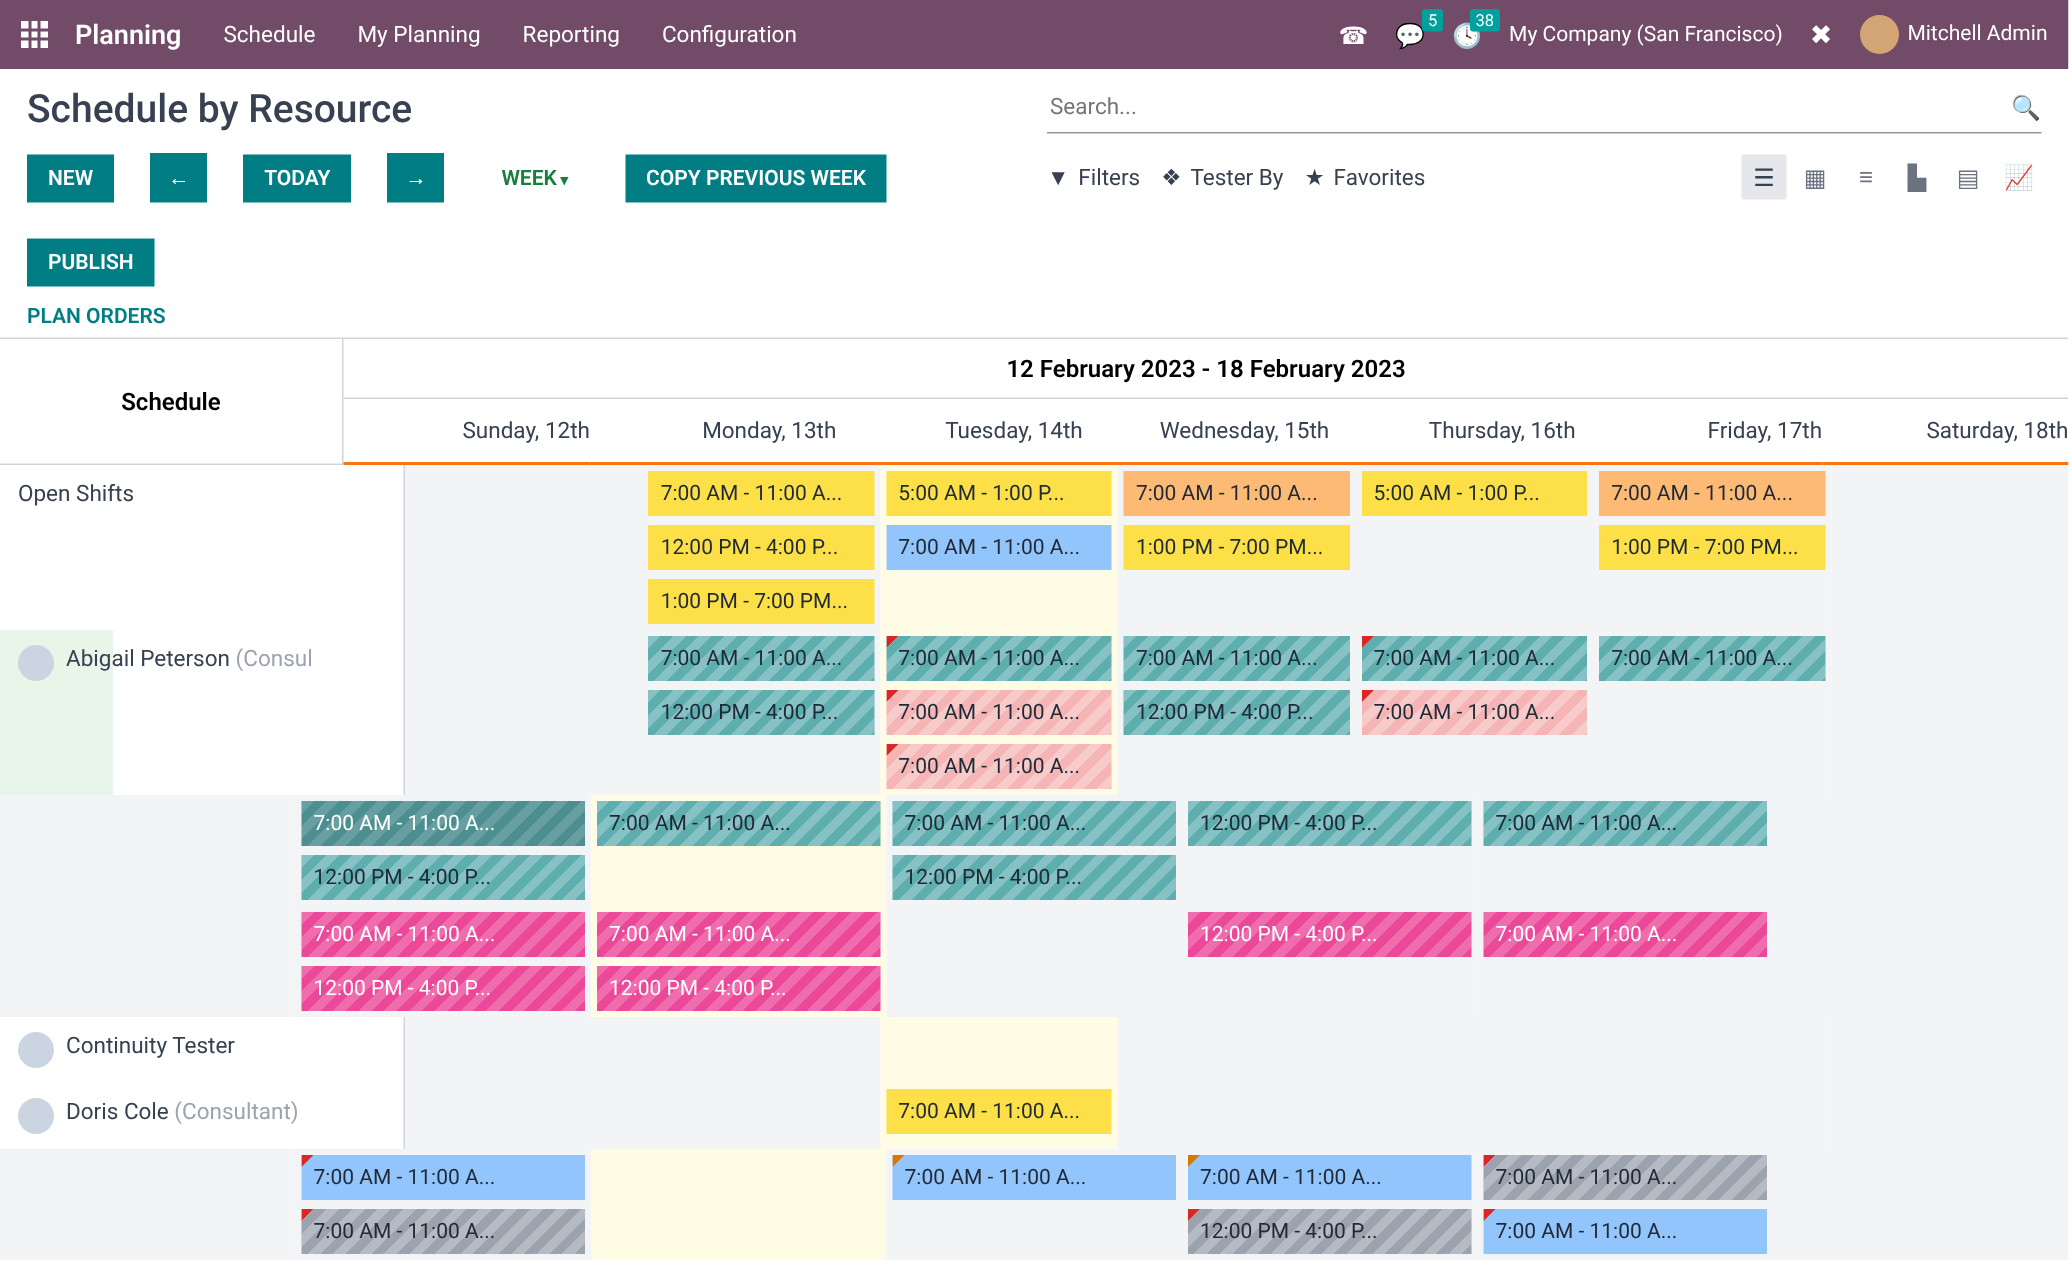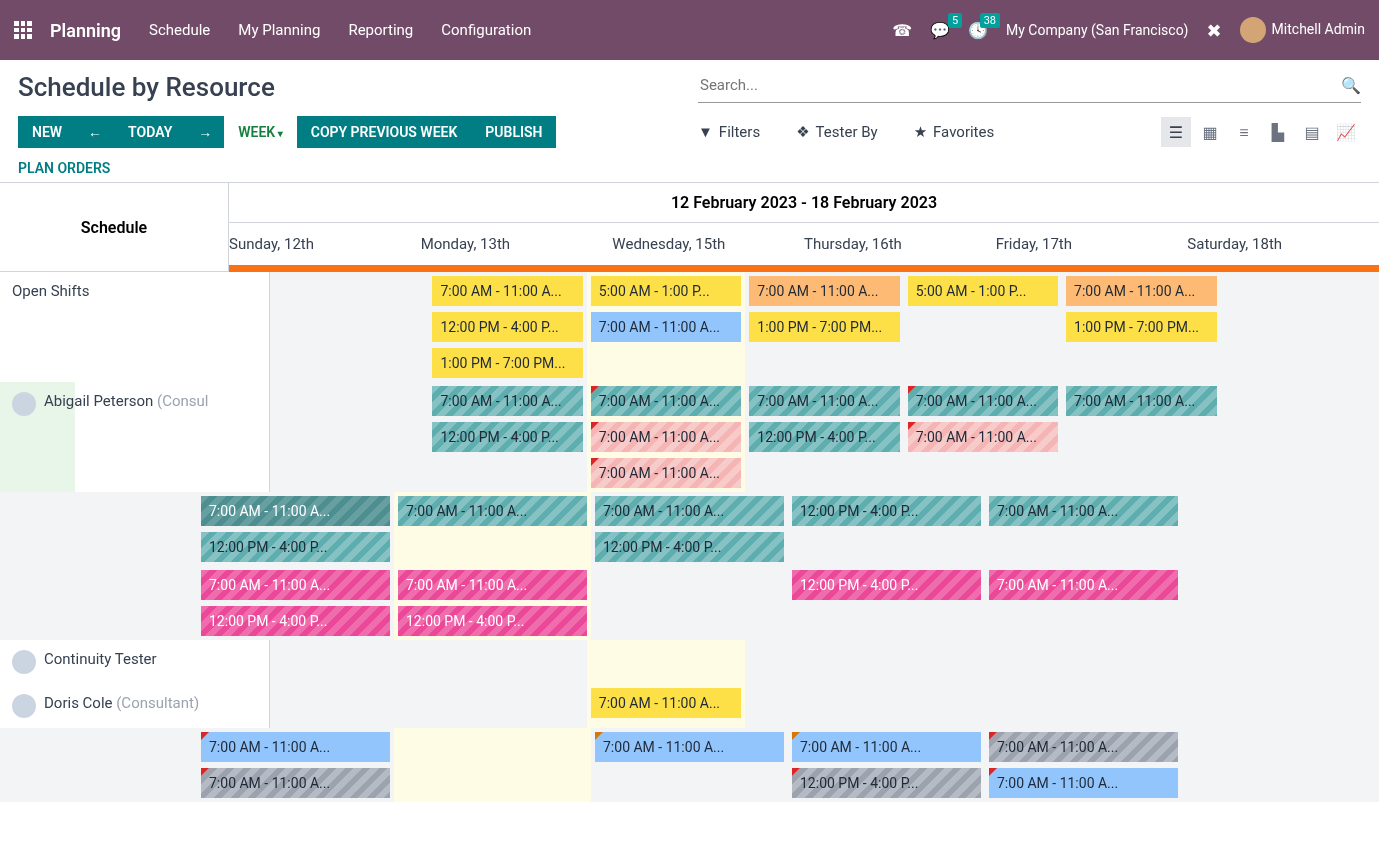--- a/index.html
+++ b/index.html
@@ -1,52 +1,52 @@
 <!DOCTYPE html>
 <html><head>
 <meta charset="utf-8">
 <style>
 *{box-sizing:border-box;margin:0;padding:0;font-family:-apple-system,BlinkMacSystemFont,"Segoe UI",Roboto,sans-serif}
 body{background:#fff;width:1379px;height:844px;overflow:hidden}
-.topnav{background:#714B67;color:#fff;height:60px;display:flex;align-items:center;padding:0 14px;gap:18px}
+.topnav{background:#714B67;color:#fff;height:46px;display:flex;align-items:center;padding:0 14px;gap:18px}
 .apps-icon{width:18px;height:18px;display:grid;grid-template-columns:repeat(3,1fr);gap:2px}
 .apps-icon span{background:#fff;width:100%;height:100%}
 .brand{font-weight:600;font-size:18px;margin-right:10px}
 .navlinks{display:flex;gap:28px;font-size:15px;flex:1}
 .navlinks span{cursor:pointer}
 .navright{display:flex;align-items:center;gap:18px;font-size:14px}
 .navright .icon{position:relative;cursor:pointer;font-size:16px}
 .badge{position:absolute;top:-8px;right:-12px;background:#00A09D;color:#fff;font-size:11px;padding:1px 4px;border-radius:2px;min-width:14px;text-align:center}
 .wrench{font-size:18px}
 .avatar{width:26px;height:26px;border-radius:50%;background:#d4a574;display:inline-block;vertical-align:middle;margin-right:6px}
 .control-row{display:flex;padding:12px 18px 0 18px;gap:20px}
 .left-controls{flex:0 0 660px}
 .page-title{font-size:26px;font-weight:500;color:#374151;margin-bottom:14px}
-.btn-row{display:flex;gap:0;align-items:center;flex-wrap:wrap}
+.btn-row{display:flex;gap:24px;align-items:center;flex-wrap:wrap}
 .btn{background:#017E84;color:#fff;border:none;padding:8px 14px;font-size:14px;font-weight:600;cursor:pointer}
 .btn.sm{padding:8px 12px}
 .weeklink{color:#15803d;font-weight:600;font-size:14px;padding:0 14px;cursor:pointer}
 .weeklink::after{content:" ▾";font-size:10px}
 .linkbtn{color:#017E84;font-weight:600;font-size:14px;margin-top:12px;cursor:pointer}
 .right-controls{flex:1;display:flex;flex-direction:column;gap:14px}
 .searchrow{border-bottom:1px solid #999;display:flex;align-items:center;padding-bottom:4px}
 .searchrow input{border:none;outline:none;flex:1;font-size:15px;padding:4px 2px;color:#666}
 .searchrow .mag{color:#666;font-size:16px;cursor:pointer}
 .toolrow{display:flex;justify-content:space-between;align-items:center}
-.filters{display:flex;gap:36px;font-size:15px;color:#374151}
+.filters{display:flex;gap:14px;font-size:15px;color:#374151}
 .filters .f{cursor:pointer}
 .filters .f .ic{margin-right:6px}
 .views{display:flex;gap:4px}
 .views .v{width:30px;height:30px;display:flex;align-items:center;justify-content:center;color:#6b7280;cursor:pointer;font-size:16px}
 .views .v.active{background:#e5e7eb;color:#374151}
 .schedule-table{border-top:1px solid #d1d5db;margin-top:6px}
 .daterange{text-align:center;font-size:16px;font-weight:600;padding:10px 0;border-bottom:1px solid #d1d5db;margin-left:229px;border-left:1px solid #d1d5db}
 .thead,.trow{display:flex}
 .th-res{width:229px;border-right:1px solid #d1d5db;display:flex;align-items:center;justify-content:center;font-weight:600;font-size:16px;border-bottom:1px solid #d1d5db}
-.th-day{flex:1;text-align:left;padding:12px 0;font-size:15px;color:#374151;border-bottom:7px solid #f97316}
+.th-day{flex:1;text-align:right;padding:12px 0;font-size:15px;color:#374151;border-bottom:2px solid #f97316}
 .td-res{width:270px;padding:10px 12px;display:flex;align-items:flex-start;gap:8px;font-size:15px;border-right:1px solid #d1d5db;background:#fff}
 .td-res.greenish{background:linear-gradient(90deg,#e8f5e9 0%,#e8f5e9 28%,#fff 28%,#fff 100%)}
 .td-res .av{width:24px;height:24px;border-radius:50%;background:#cbd5e1;flex-shrink:0}
 .td-res .nm{color:#374151;white-space:nowrap;overflow:hidden;text-overflow:ellipsis}
 .td-res .rl{color:#9ca3af}
 .td-day{flex:1;padding:4px;background:#f3f4f6;min-height:36px}
 .td-day.today{background:#fffce6}
 .shift{font-size:14px;padding:7px 8px;margin-bottom:6px;white-space:nowrap;overflow:hidden;text-overflow:ellipsis;cursor:pointer;position:relative;color:#1f2937}
 .shift:last-child{margin-bottom:0}
 .shift.corner::before{content:"";position:absolute;top:0;left:0;border-top:8px solid #dc2626;border-right:8px solid transparent}
@@ -131,20 +131,21 @@
 </div>
 
 <div class="schedule-table">
   <div class="thead-wrap">
     <div class="th-res">Schedule</div>
     <div style="flex:1">
       <div class="daterange" style="margin-left:0;border-left:none">12 February 2023 - 18 February 2023</div>
       <div class="thead" id="days-row">
           <div class="th-day">Sunday, 12th</div>
           <div class="th-day">Monday, 13th</div>
+          <div class="th-day">Tuesday, 14th</div>
           <div class="th-day">Wednesday, 15th</div>
           <div class="th-day">Thursday, 16th</div>
           <div class="th-day">Friday, 17th</div>
           <div class="th-day">Saturday, 18th</div>
         </div>
     </div>
   </div>
   <div id="rows-body">
       <div class="trow">
         <div class="td-res">

